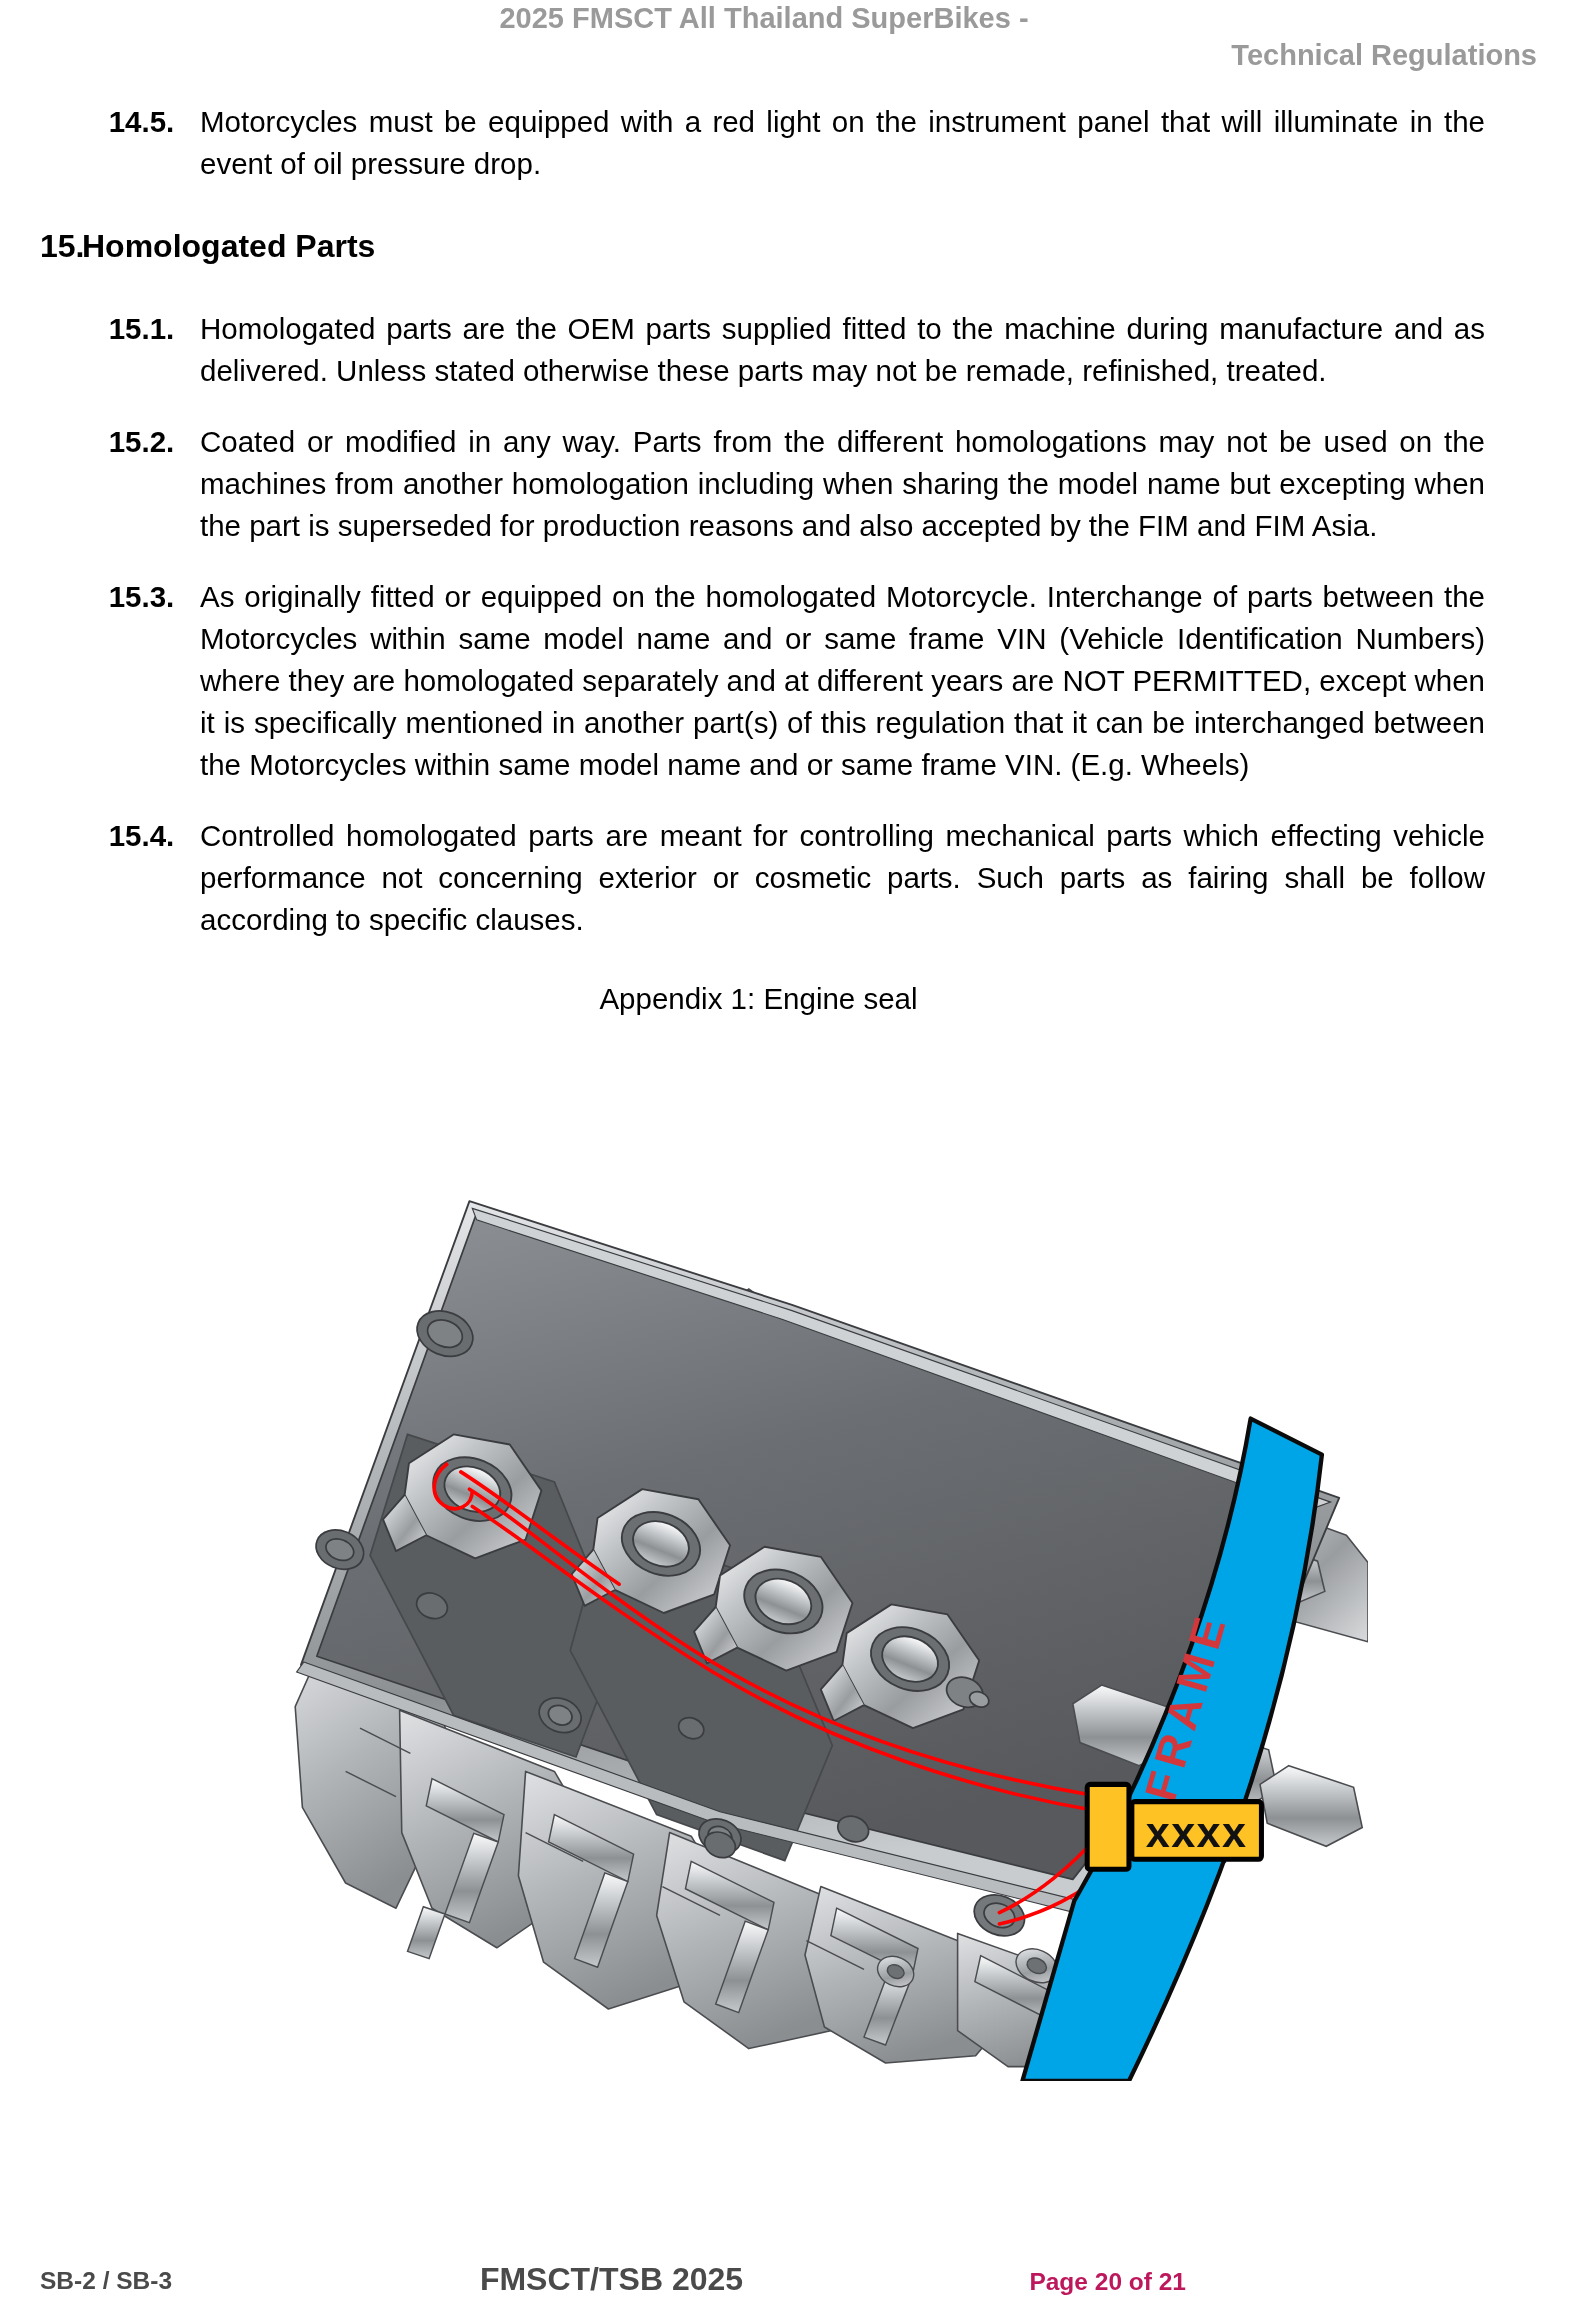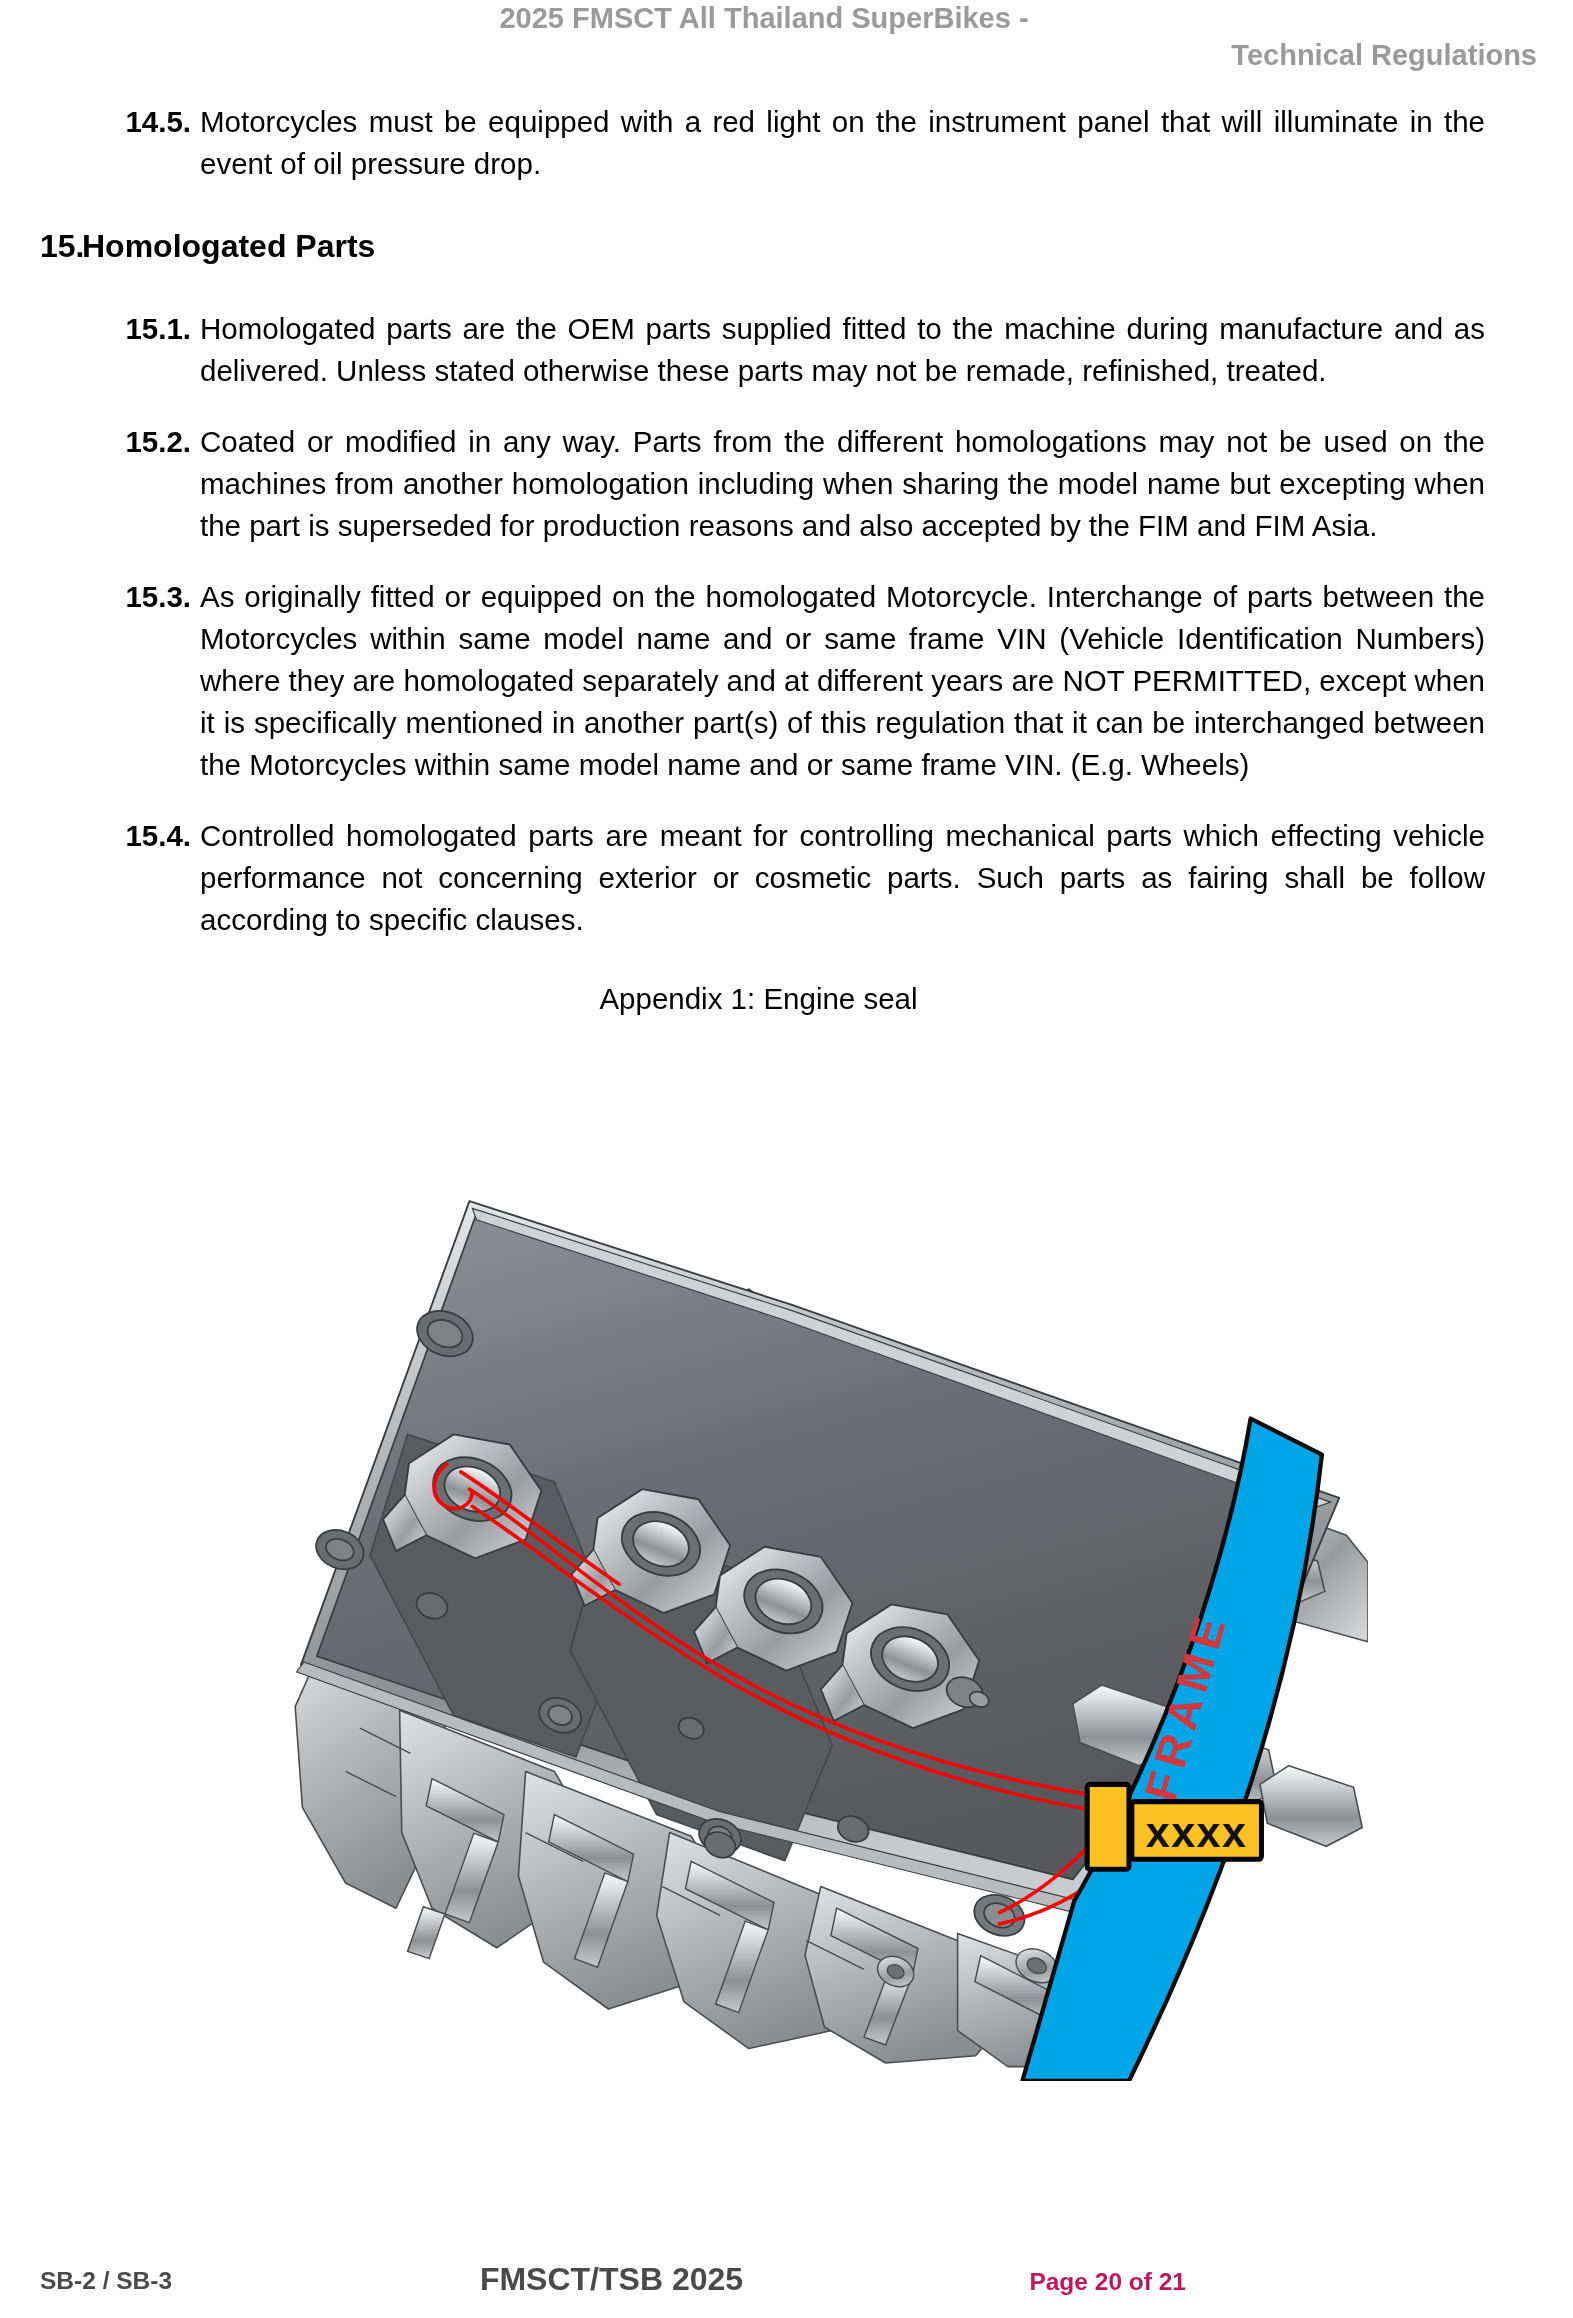--- a/index.html
+++ b/index.html
@@ -32,21 +32,21 @@
     padding-right:88px;
     font-size:29.5px;
     line-height:42px;
     color:#000;
     text-align:justify;
     text-justify:inter-word;
   }
   .clause .num{
     position:absolute;left:92px;top:0;width:99px;
     font-weight:bold;font-size:29.5px;line-height:42px;
-    text-align:right;
+    text-align:center;
   }
   .clause .txt{display:block;}
 
   .heading{
     position:relative;
     margin:0 0 29px 0;
     padding-left:40px;
     font-size:32px;line-height:43px;
     font-weight:bold;color:#000;
   }

